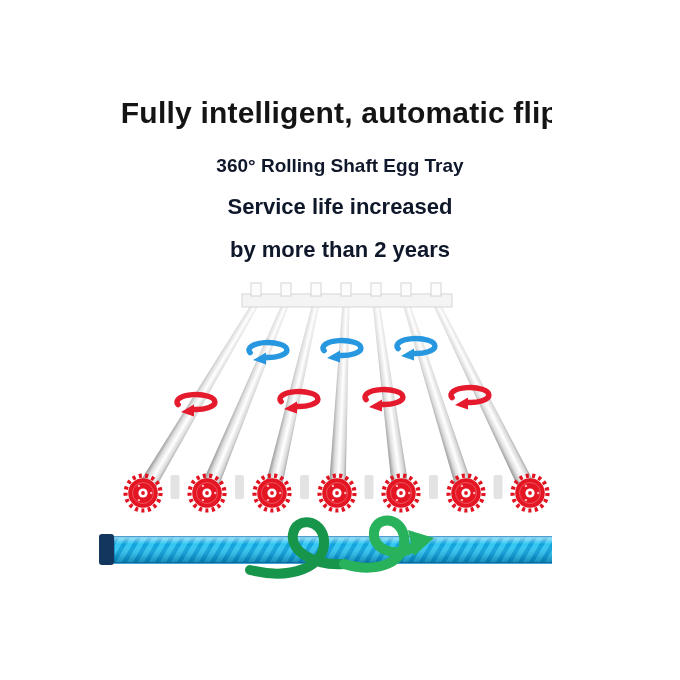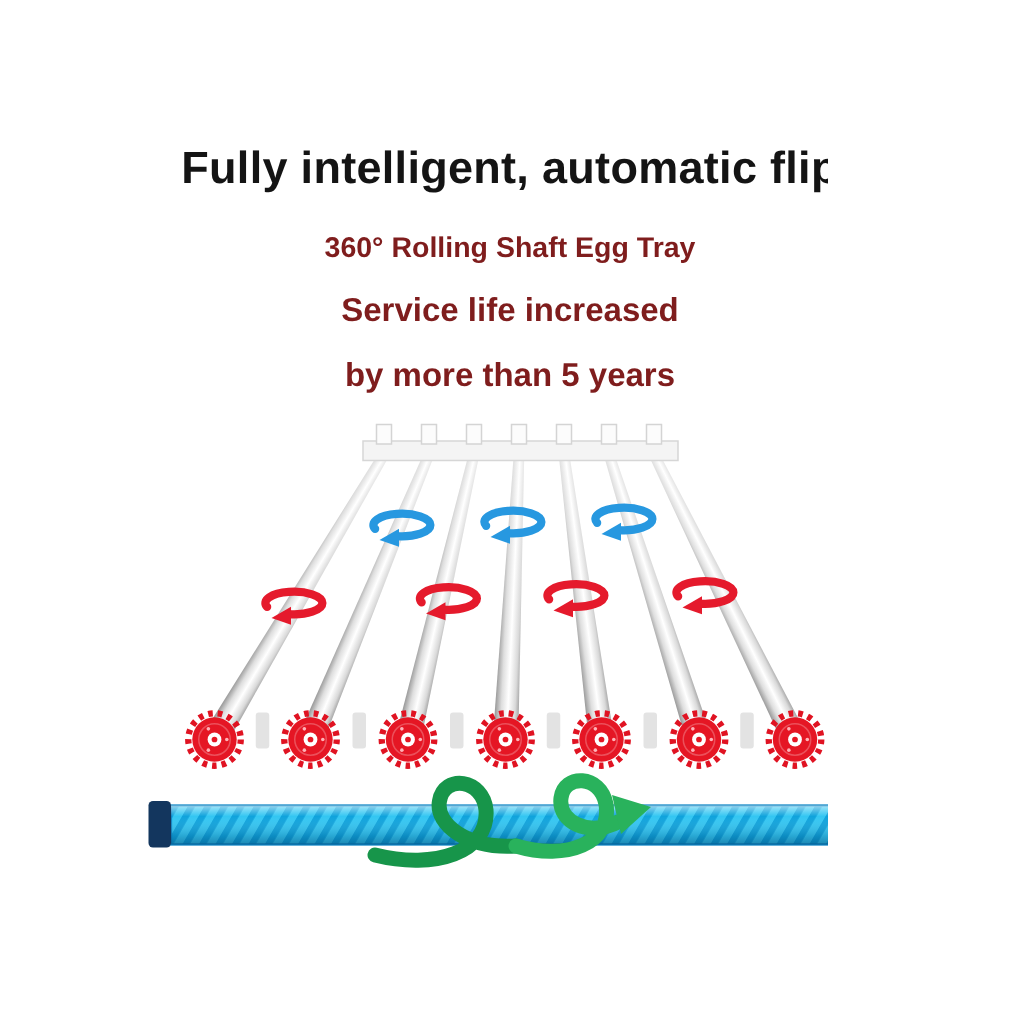--- a/index.html
+++ b/index.html
@@ -4,36 +4,36 @@
 <style>
   html,body{margin:0;padding:0;background:#ffffff;}
   .page{
     position:relative;width:552px;height:680px;background:#ffffff;overflow:hidden;
     font-family:"Liberation Sans",sans-serif;
   }
   .promo-text{position:absolute;top:96px;left:0;width:680px;text-align:center;}
   .promo-title{
     margin:0;font-size:30px;line-height:34px;font-weight:700;color:#141414;letter-spacing:.2px;
   }
-  .promo-red{color:#7f1d1d;font-weight:700;margin:12px;}
+  .promo-red{color:#0f172a;font-weight:700;margin:12px;}
   .promo-subtitle{font-size:19px;margin-top:25px;}
   .promo-line{font-size:22px;margin-top:17px;}
   .illustration{position:absolute;left:0;top:278px;width:680px;height:330px;}
   .edge-line{position:absolute;top:0;left:596px;width:1px;height:680px;background:#eeeeee;}
 </style>
 </head>
 <body>
 
 <div class="page">
 
   <div class="promo-text">
     <h1 class="promo-title">Fully intelligent, automatic flip</h1>
     <p class="promo-red promo-subtitle">360° Rolling Shaft Egg Tray</p>
     <p class="promo-red promo-line">Service life increased</p>
-    <p class="promo-red promo-line">by more than 5 years</p>
+    <p class="promo-red promo-line">by more than 2 years</p>
   </div>
 
   <svg class="illustration" viewBox="0 0 680 330" aria-hidden="true">
     <defs>
       <linearGradient id="tubeGrad" x1="0" y1="0" x2="0" y2="1">
         <stop offset="0" stop-color="#9e9e9e"></stop>
         <stop offset="0.18" stop-color="#d9d9d9"></stop>
         <stop offset="0.46" stop-color="#ffffff"></stop>
         <stop offset="0.72" stop-color="#dedede"></stop>
         <stop offset="1" stop-color="#8f8f8f"></stop>

